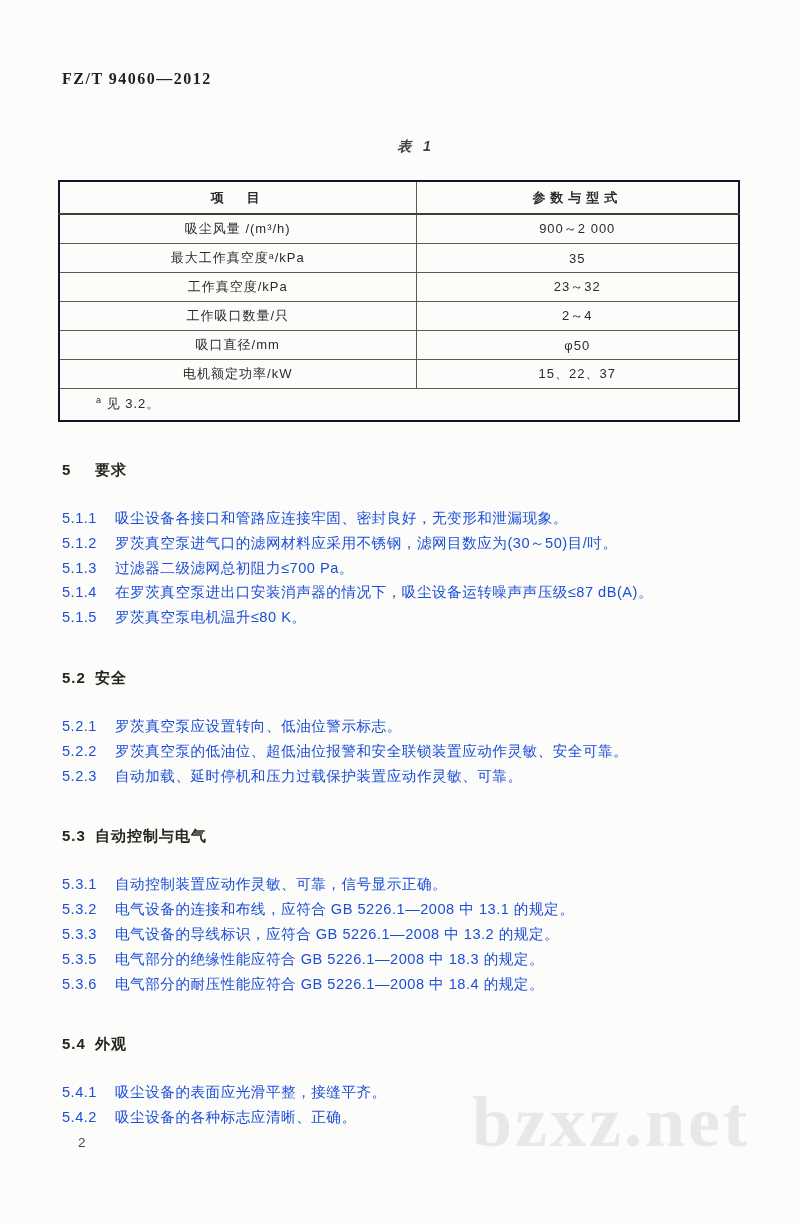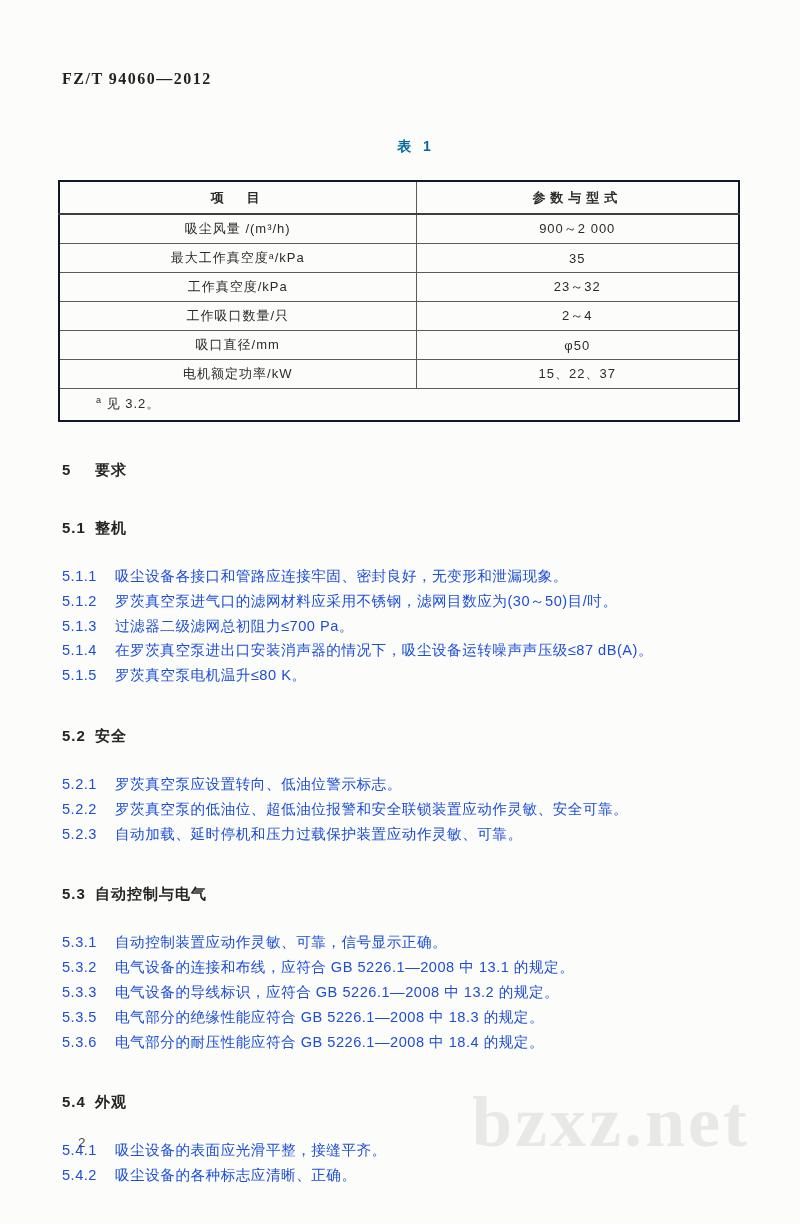--- a/index.html
+++ b/index.html
@@ -8,21 +8,21 @@
     background:#fcfcfb;color:#2e2d2b;
     font-family:"Liberation Sans","DejaVu Sans",sans-serif;
   }
   .page{position:absolute;inset:0;padding:70px 30px 0 62px;box-sizing:border-box;}
   .doc-number{
     font-family:"Liberation Serif","DejaVu Serif",serif;
     font-weight:bold;font-size:16px;letter-spacing:1.5px;color:#222;
   }
   .table-caption{
     text-align:center;font-weight:bold;font-size:14px;
-    margin:50px 0 24px;letter-spacing:4px;color:#0369a1;
+    margin:50px 0 24px;letter-spacing:4px;color:#404040;font-style:italic;
   }
   table.spec{
     border-collapse:collapse;width:682px;margin-left:-4px;
     font-size:13px;color:#2c2b29;table-layout:fixed;
   }
   table.spec col.c1{width:52.5%;}
   table.spec th,table.spec td{
     border:1px solid #5c5a56;text-align:center;
     height:28px;padding:0 4px;letter-spacing:1px;
   }
@@ -111,21 +111,20 @@
         </td>
       </tr>
     </tfoot>
   </table>
 
   <div class="sections" id="sections">
       <div class="section">
         <div class="section-heading"><span class="num">5</span><span>要求</span></div>
       </div>
       <div class="section">
-        <div class="section-heading"><span class="num">5.1</span><span>整机</span></div>
         <div class="clause"><span class="cnum">5.1.1</span><span>吸尘设备各接口和管路应连接牢固、密封良好，无变形和泄漏现象。</span></div>
         <div class="clause"><span class="cnum">5.1.2</span><span>罗茨真空泵进气口的滤网材料应采用不锈钢，滤网目数应为(30～50)目/吋。</span></div>
         <div class="clause"><span class="cnum">5.1.3</span><span>过滤器二级滤网总初阻力≤700 Pa。</span></div>
         <div class="clause"><span class="cnum">5.1.4</span><span>在罗茨真空泵进出口安装消声器的情况下，吸尘设备运转噪声声压级≤87 dB(A)。</span></div>
         <div class="clause"><span class="cnum">5.1.5</span><span>罗茨真空泵电机温升≤80 K。</span></div>
       </div>
       <div class="section">
         <div class="section-heading"><span class="num">5.2</span><span>安全</span></div>
         <div class="clause"><span class="cnum">5.2.1</span><span>罗茨真空泵应设置转向、低油位警示标志。</span></div>
         <div class="clause"><span class="cnum">5.2.2</span><span>罗茨真空泵的低油位、超低油位报警和安全联锁装置应动作灵敏、安全可靠。</span></div>

